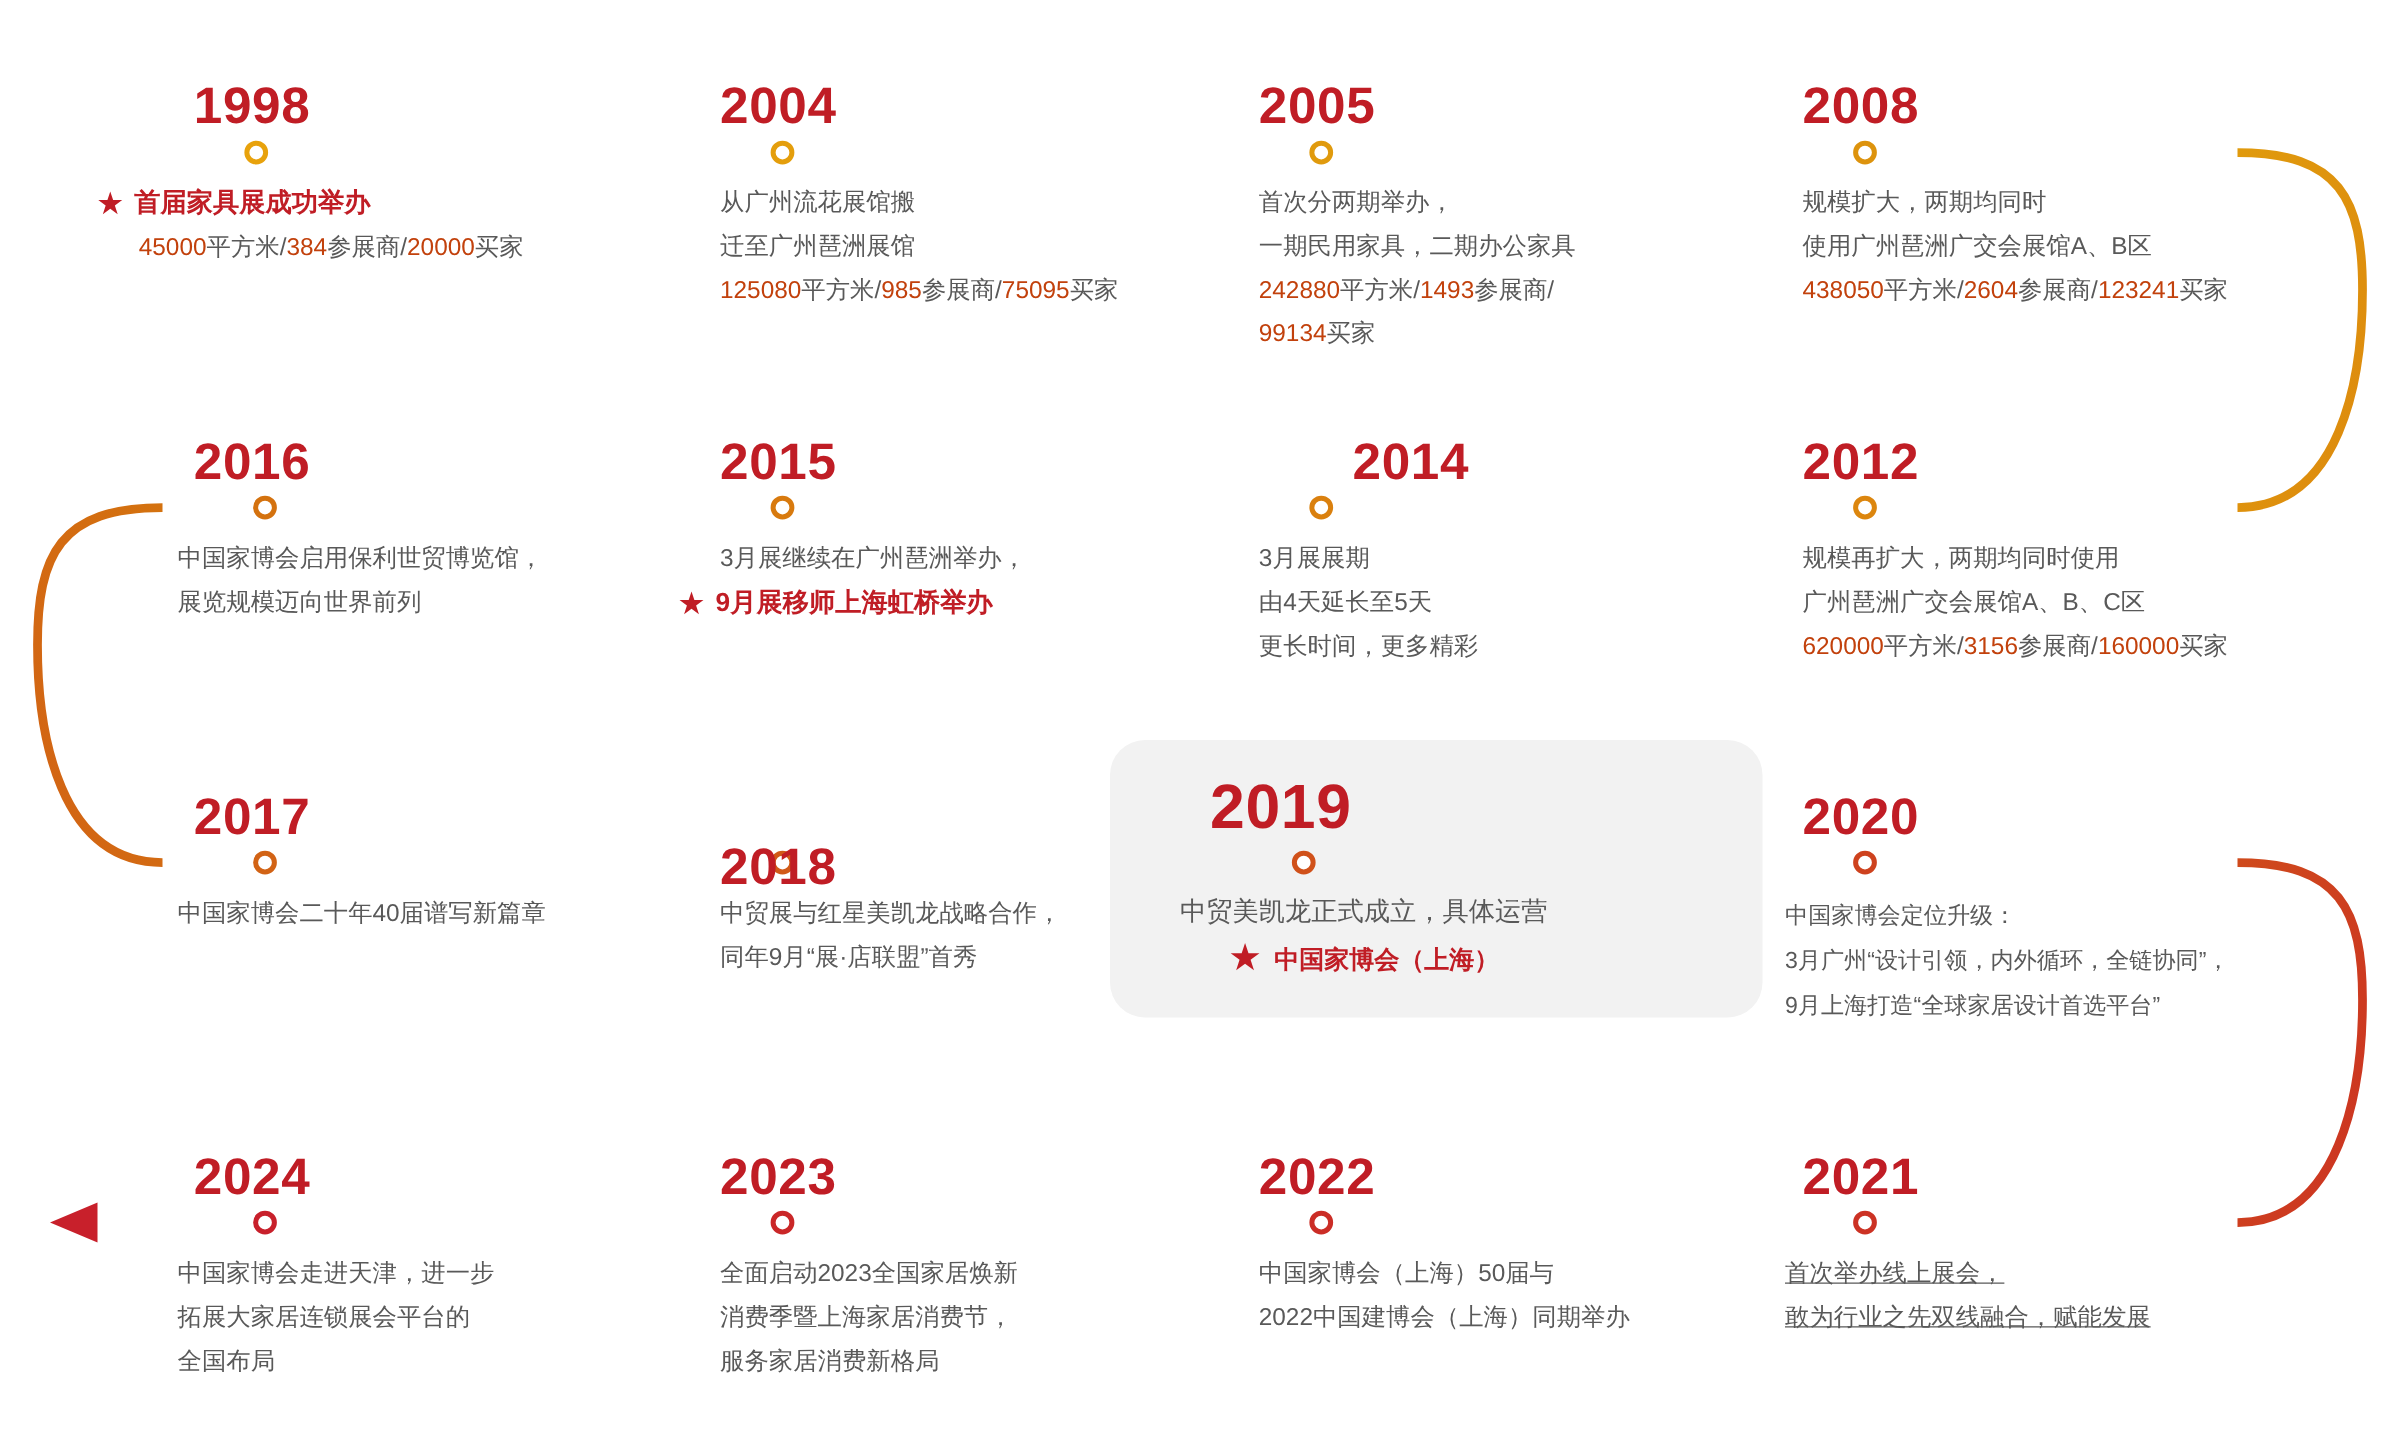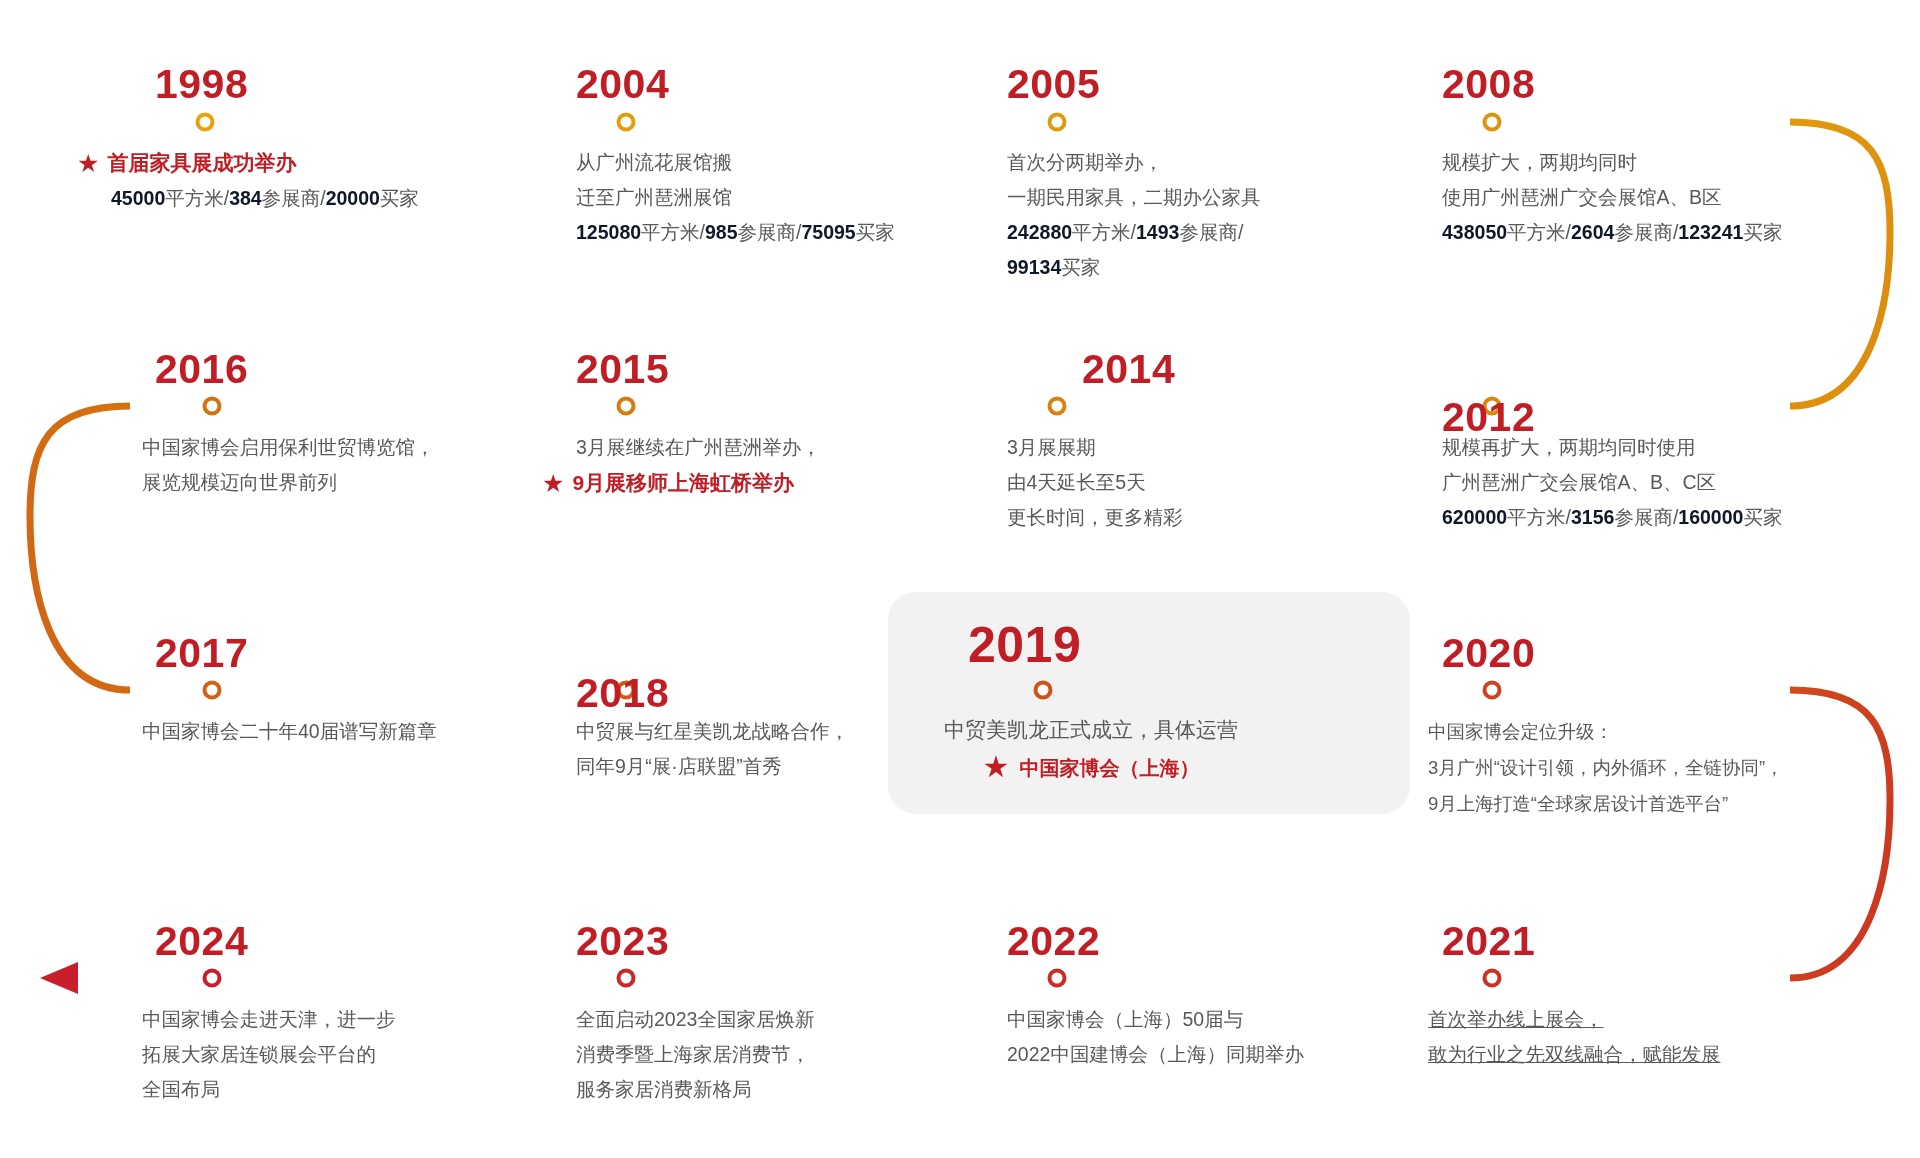--- a/index.html
+++ b/index.html
@@ -65,21 +65,21 @@
 
   
   .desc {
     position: absolute;
     font-size: 19.5px;
     line-height: 35px;
     color: #595959;
     white-space: nowrap;
   }
   .desc .line { display: block; white-space: nowrap; }
-  .desc .stat { color: #0f172a; font-weight: 700; }
+  .desc .stat { color: #c2410c; font-weight: 400; }
   .desc .stat-unit { color: #595959; font-weight: 400; }
   .desc .hl {
     color: #c01d25;
     font-weight: 700;
     font-size: 21px;
   }
   .desc.center {
     text-align: center;
     white-space: nowrap;
   }
@@ -225,21 +225,21 @@
     <span class="line starline"><span class="star">★</span><span class="hl">9月展移师上海虹桥举办</span></span>
   </div>
 
   <div class="year" style="left:1046px; top:390px;margin-left:36px;">2014</div>
   <div class="desc" style="left:1007px; top:430px;">
     <span class="line">3月展展期</span>
     <span class="line">由4天延长至5天</span>
     <span class="line">更长时间，更多精彩</span>
   </div>
 
-  <div class="year" style="left:1442px; top:390px;margin-top:48px;">2012</div>
+  <div class="year" style="left:1442px; top:390px;">2012</div>
   <div class="desc" style="left:1442px; top:430px;">
     <span class="line">规模再扩大，两期均同时使用</span>
     <span class="line">广州琶洲广交会展馆A、B、C区</span>
     <span class="line">
       <span class="stat">620000</span><span class="stat-unit">平方米/</span><span class="stat">3156</span><span class="stat-unit">参展商/</span><span class="stat">160000</span><span class="stat-unit">买家</span>
     </span>
   </div>
 
   <div class="year" style="left:155px; top:674px;">2017</div>
   <div class="desc" style="left:142px; top:714px;">

